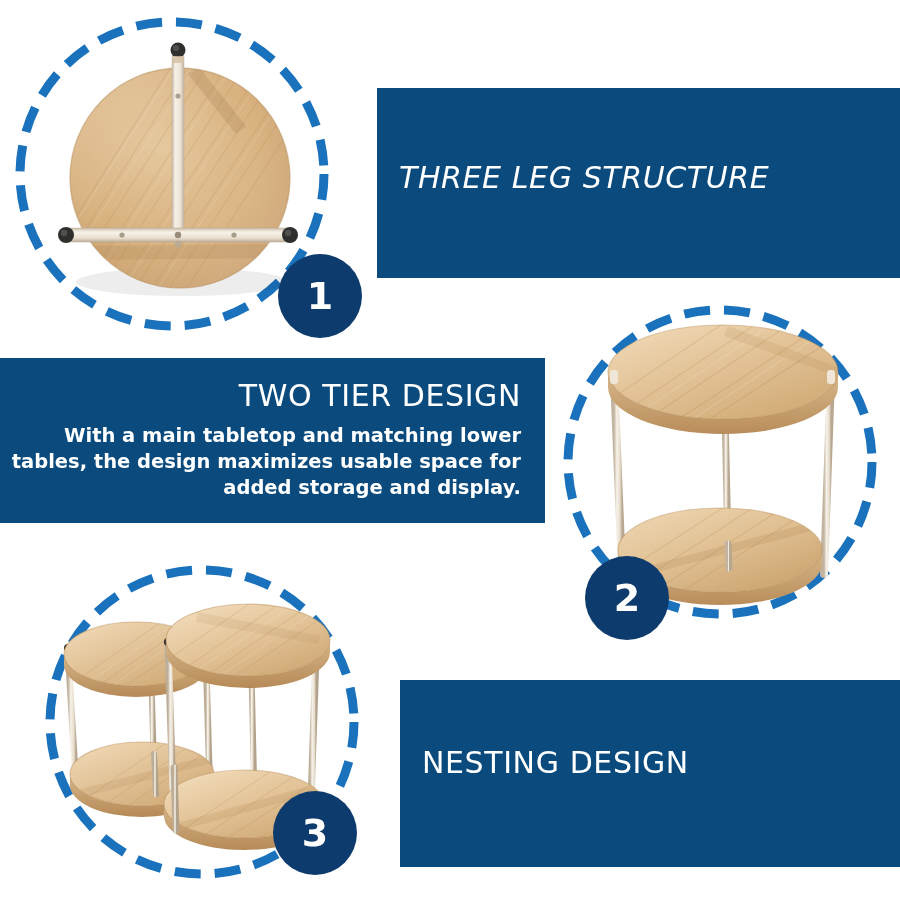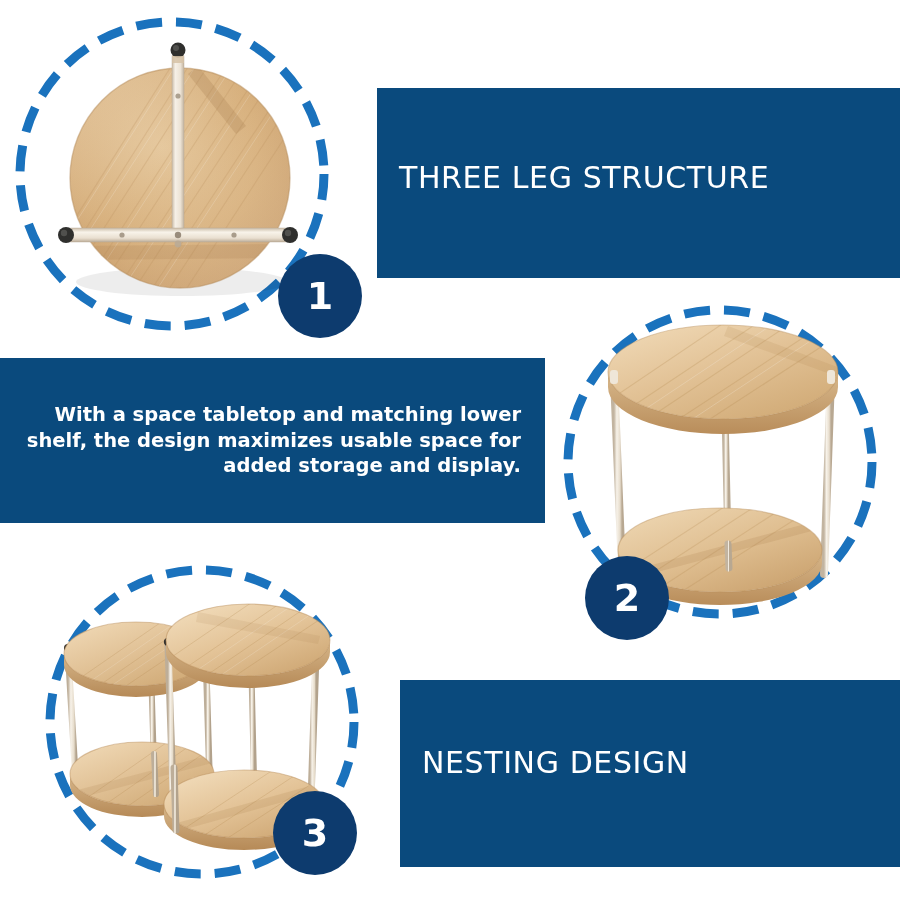--- a/index.html
+++ b/index.html
@@ -53,21 +53,21 @@
   .panel-body {
     font-size: 19.5px;
     font-weight: bold;
     line-height: 1.33;
     margin: 0;
     color: #ffffff;
   }
   .panel-left   { text-align: left; }
   .panel-right  { text-align: right; }
 
-  #panel-1 { left: 377px; top: 88px;  width: 523px; height: 190px; padding: 0 22px 0 22px; }
+  #panel-1 { left: 377px; top: 88px;  width: 523px; height: 190px; padding: 0 22px 0 22px; font-style: italic; }
   #panel-2 { left: -8px;  top: 358px; width: 553px; height: 165px; padding: 0 24px 0 18px; }
   #panel-3 { left: 400px; top: 680px; width: 522px; height: 187px; padding: 0 22px 11px 22px; }
 
   
   .badge {
     position: absolute;
     width: 84px;
     height: 84px;
     border-radius: 50%;
     background: #0d3b6e;
@@ -268,21 +268,22 @@
       <rect x="32" y="58" width="8" height="14" rx="3" fill="#efe6d8"></rect>
       <rect x="249" y="58" width="8" height="14" rx="3" fill="#efe6d8"></rect>
     </svg>
   </div>
 
   <div class="badge" id="badge-2">
     <span>2</span>
   </div>
 
   <div class="panel panel-right" id="panel-2">
-    <p class="panel-body">With a space tabletop and matching lower shelf, the design maximizes usable space for added storage and display.</p>
+    <h2 class="panel-title">TWO TIER DESIGN</h2>
+    <p class="panel-body">With a main tabletop and matching lower tables, the design maximizes usable space for added storage and display.</p>
   </div>
 
   <div class="dashed-ring" style="left:42px; top:562px; width:320px; height:320px;">
     <svg width="320" height="320" viewBox="0 0 320 320">
       <circle cx="160" cy="160" r="152" fill="none" stroke="#1a72bd" stroke-width="9" stroke-dasharray="26 14" stroke-linecap="butt"></circle>
     </svg>
   </div>
 
   <div class="photo" style="left:58px; top:578px; width:300px; height:290px;">
     <svg width="300" height="290" viewBox="0 0 300 290">

